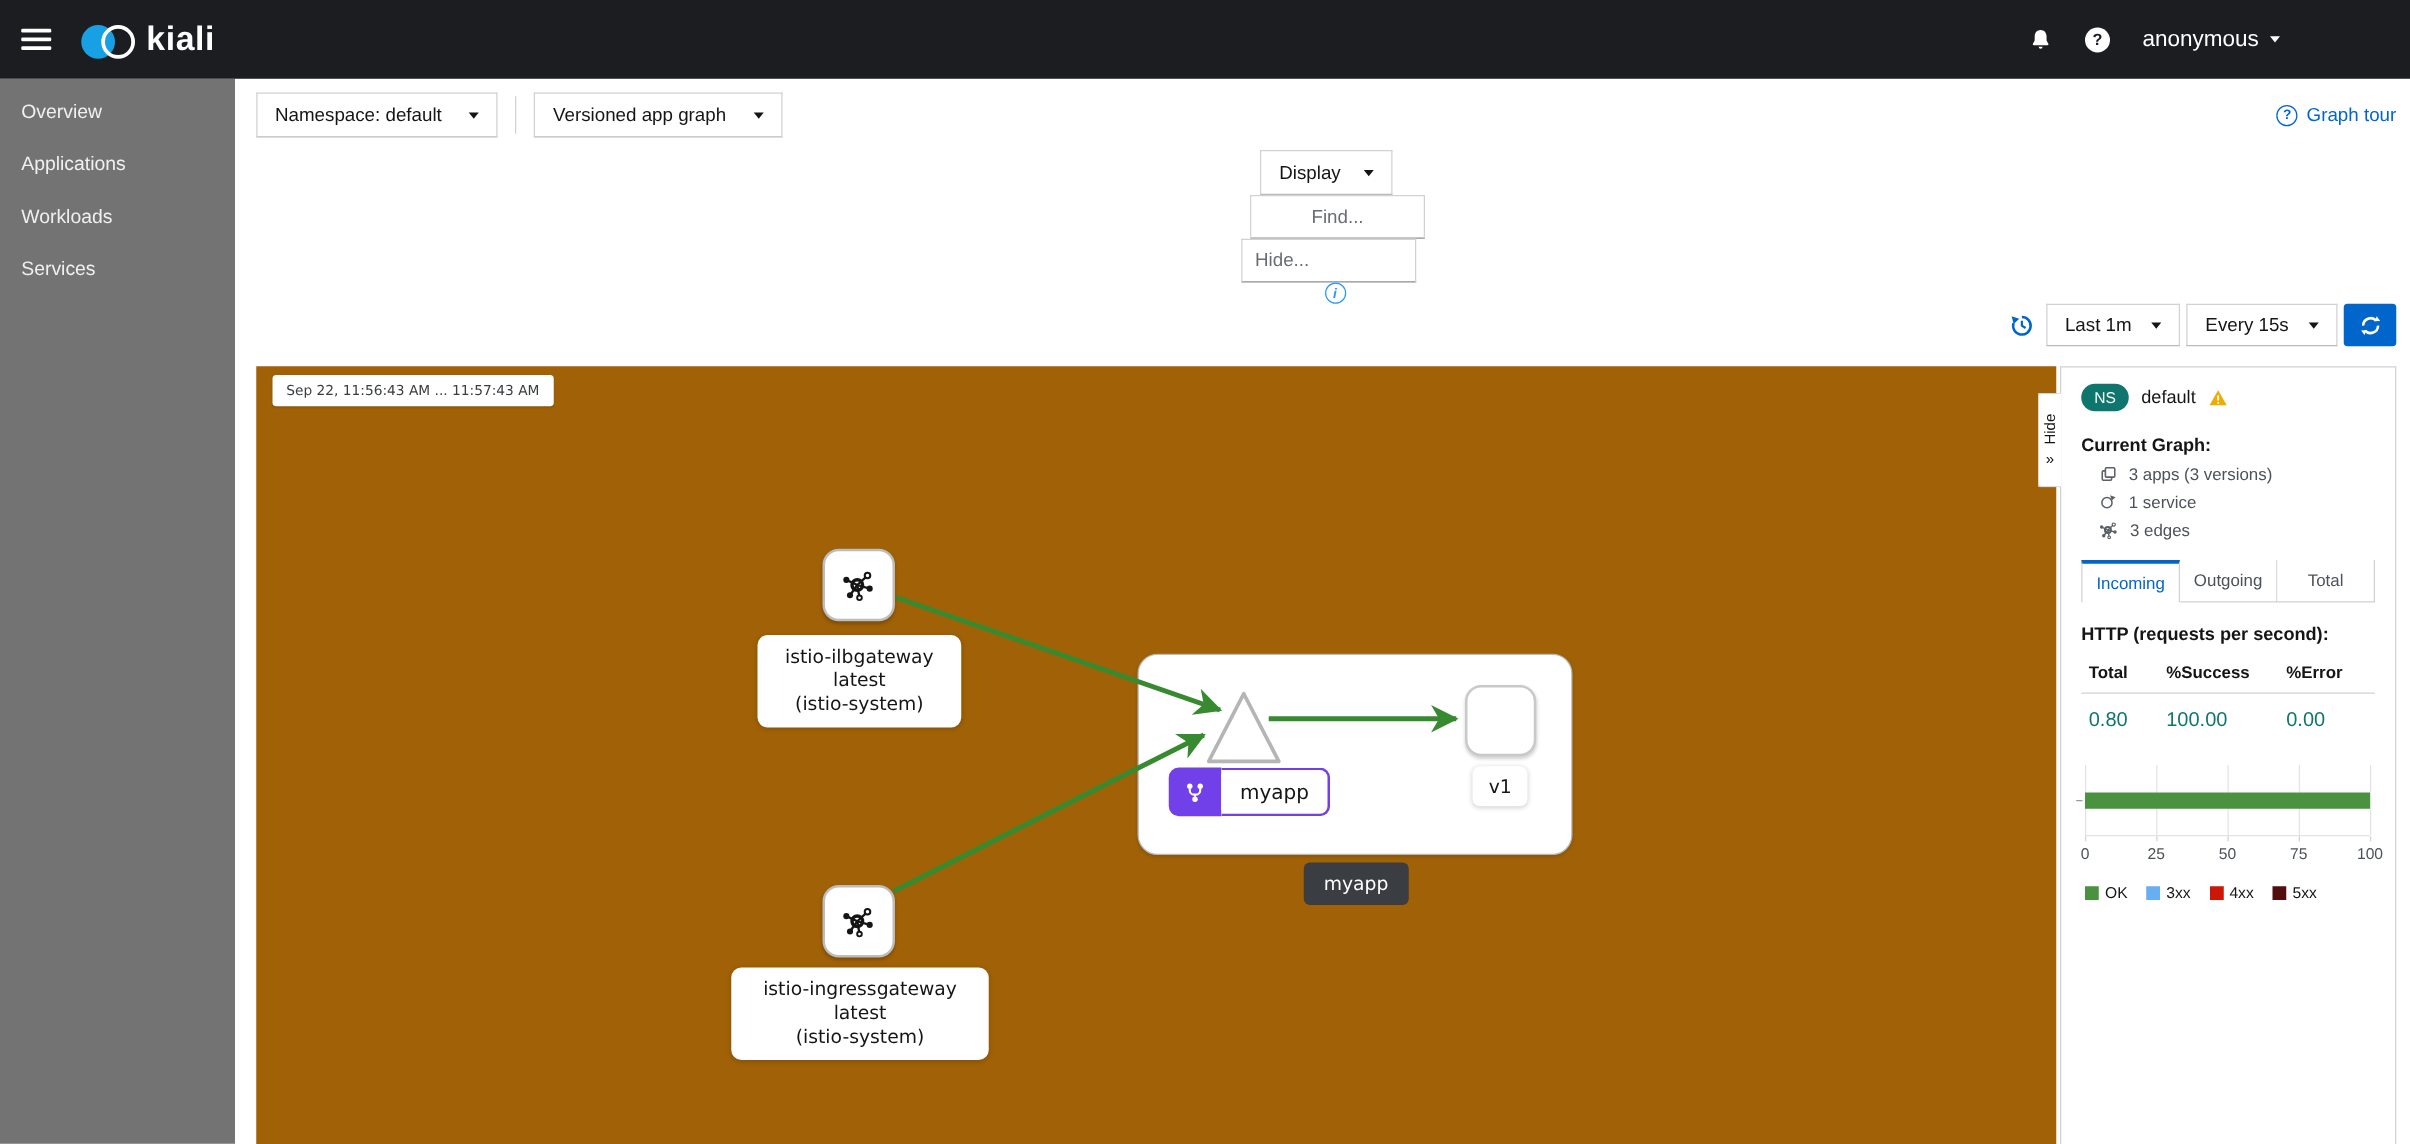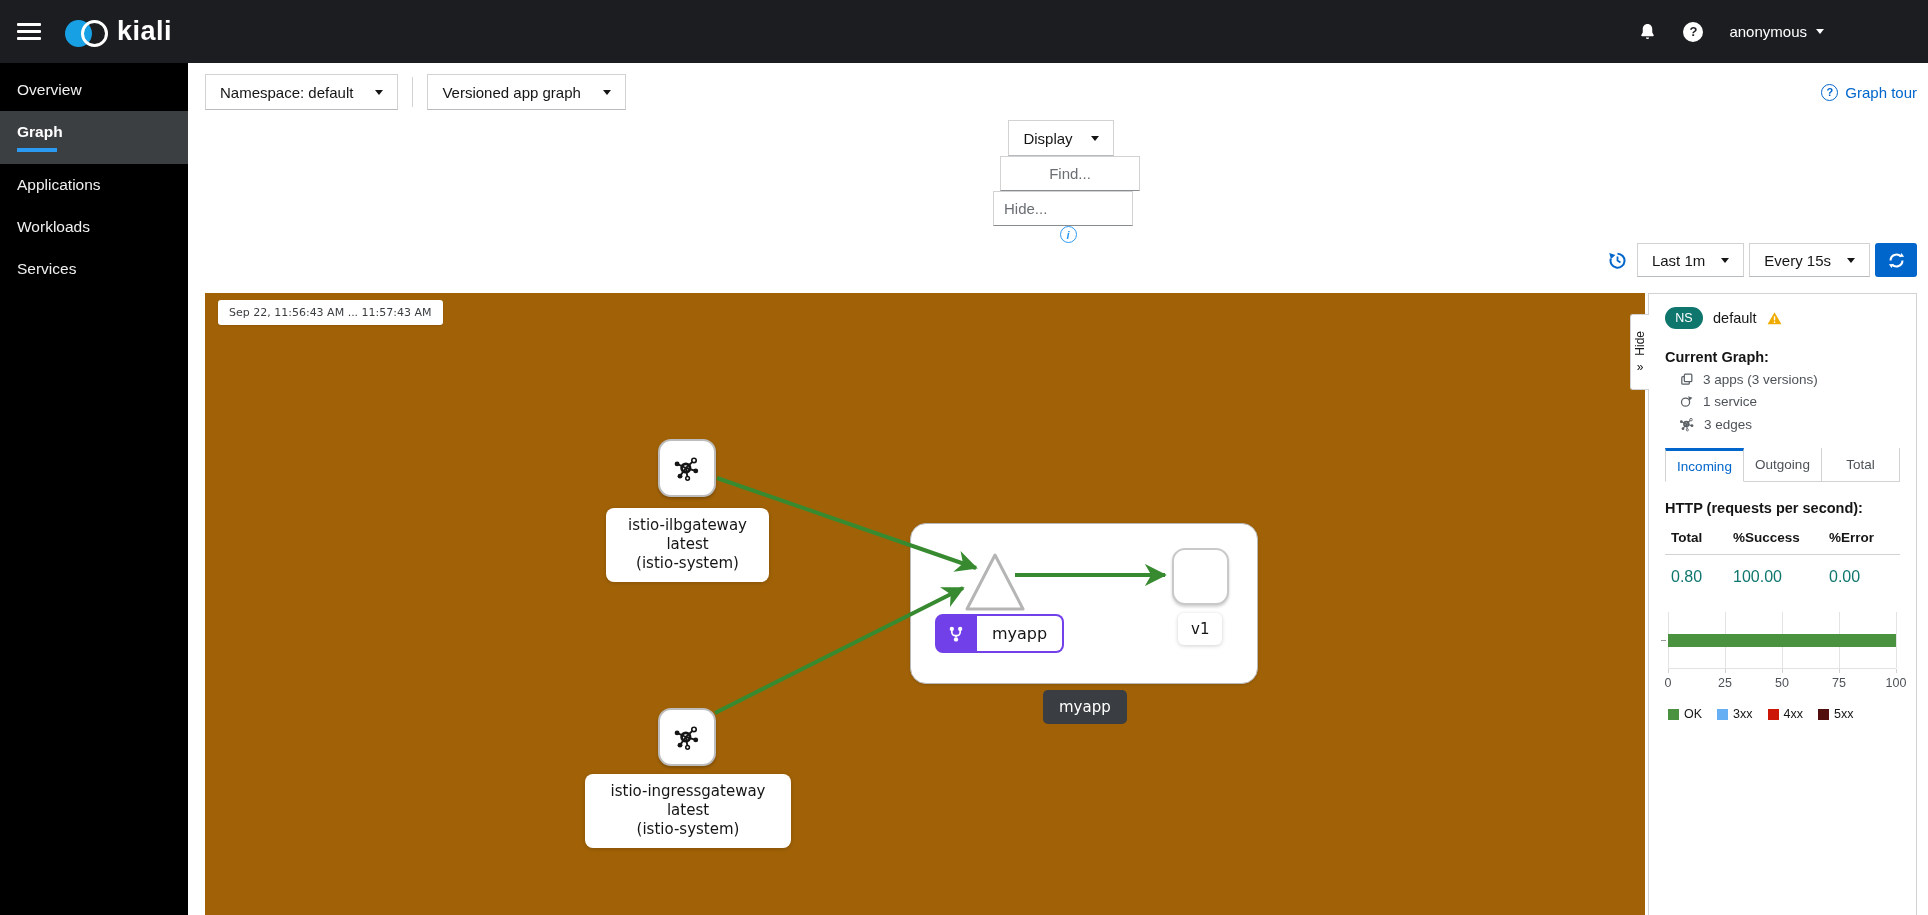--- a/index.html
+++ b/index.html
@@ -12,26 +12,26 @@
               display:flex; align-items:center; padding-left:17px; z-index:50; }
   .burger { width:24px; height:17px; display:flex; flex-direction:column; justify-content:space-between; cursor:pointer; }
   .burger span { display:block; height:3.2px; background:#fff; border-radius:1px; }
   .brand { display:flex; align-items:flex-end; margin-left:24px; }
   .logo-c1 { width:27px; height:27px; border-radius:50%; background:#18a0e4; }
   .logo-c2 { width:27px; height:27px; border-radius:50%; border:3.5px solid #fff; margin-left:-11px; }
   .brand-text { color:#fff; font-size:27px; font-weight:bold; margin-left:9px; letter-spacing:.5px; }
   .mast-right { margin-left:auto; margin-right:104px; display:flex; align-items:center; gap:26px; }
   .help-circle { width:20px; height:20px; border-radius:50%; background:#fff; color:#1b1d21;
                  font-size:13px; font-weight:bold; display:flex; align-items:center; justify-content:center; }
-  .user { color:#fff; font-size:15px; display:flex; align-items:center; gap:9px; cursor:pointer; }
+  .user { color:#fff; font-size:18px; display:flex; align-items:center; gap:9px; cursor:pointer; }
   .caret { width:0; height:0; border-left:4.5px solid transparent; border-right:4.5px solid transparent; border-top:5.5px solid #fff; display:inline-block; }
   .caret.dark { border-top-color:#151515; }
 
   
-  .sidebar { position:absolute; top:63px; left:0; bottom:0; width:188px; background:#000000; padding-top:6px; }
+  .sidebar { position:absolute; top:63px; left:0; bottom:0; width:188px; background:#737373; padding-top:6px; }
   .nav-item { padding:12px 0 12px 17px; color:#f0f0f0; font-size:15.5px; cursor:pointer; }
   .nav-item.active { background:#3c3f42; color:#fff; font-weight:bold; }
   .nav-item.active .underline { display:block; width:40px; height:3.5px; background:#2b9af3; margin-top:7px; }
   .underline { display:none; }
 
   
   .main { position:absolute; left:188px; top:63px; right:0; bottom:0; background:#fff; }
   .row1 { margin:11px 11px 0 17px; display:flex; align-items:center; }
   .row2 { margin:10px 11px 0 17px; display:flex; align-items:center;flex-direction:column; }
   .pf-select { height:36px; background:#fff; border:1px solid #d2d2d2; border-bottom-color:#b8bbbe;
@@ -168,21 +168,20 @@
     <span class="help-circle">?</span>
     <span class="user">
       <span>anonymous</span>
       <span class="caret"></span>
     </span>
   </div>
 </header>
 
 <nav class="sidebar">
   <div class="nav-item"><span>Overview</span></div>
-  <div class="nav-item active"><span>Graph</span><span class="underline"></span></div>
   <div class="nav-item"><span>Applications</span></div>
   <div class="nav-item"><span>Workloads</span></div>
   <div class="nav-item"><span>Services</span></div>
 </nav>
 
 <div class="main">
 
   <div class="row1">
     <div class="pf-select">
       <span>Namespace: default</span>

